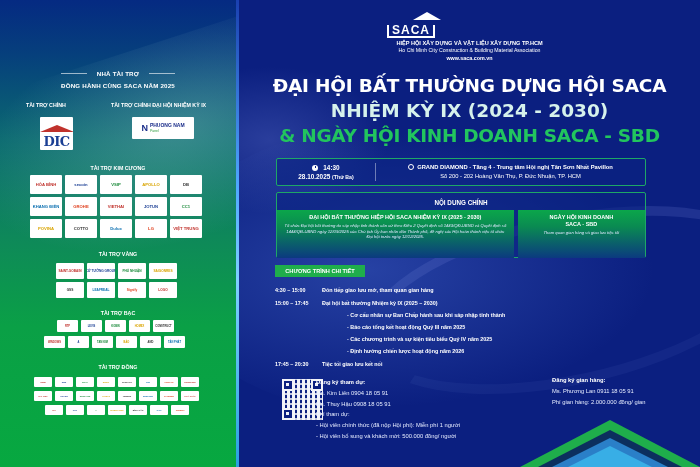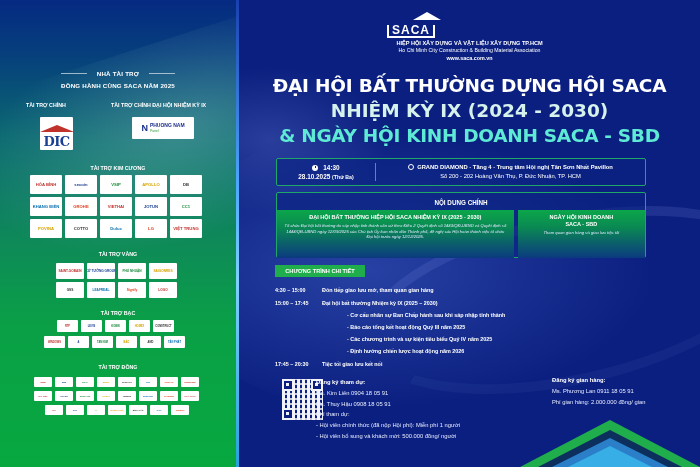--- a/index.html
+++ b/index.html
@@ -58,21 +58,21 @@
   .saca-logo { position: absolute; left: 148px; top: 12px; width: 80px; text-align: left; }
   .saca-roof { width: 0; height: 0; margin: 0 auto; border-left: 14px solid transparent; border-right: 14px solid transparent; border-bottom: 8px solid #fff; }
   .saca-word { font-size: 12px; font-weight: bold; color: #fff; background: transparent; letter-spacing: 1px; line-height: 11px; border: 2px solid #fff; border-top: none; display: inline-block; padding: 0 3px; }
   .org-name { position: absolute; left: 0; top: 40px; width: 461px; text-align: center; font-size: 5.6px; font-weight: bold; padding-left: 0; }
   .org-en { position: absolute; left: 0; top: 47px; width: 461px; text-align: center; font-size: 5.2px; }
   .org-web { position: absolute; left: 0; top: 55px; width: 461px; text-align: center; font-size: 5.4px; font-weight: bold; }
 
   .title { position: absolute; left: 0; width: 461px; text-align: center; font-family: "DejaVu Sans", sans-serif; font-weight: bold; white-space: nowrap; }
   .t1 { top: 75px; font-size: 18.5px; color: #fff; letter-spacing: -0.2px; }
   .t2 { top: 100px; font-size: 18.5px; color: #d6f2ec; }
-  .t3 { top: 125px; font-size: 18.5px; color: #5eead4; letter-spacing: -0.3px; }
+  .t3 { top: 125px; font-size: 18.5px; color: #22c55e; letter-spacing: -0.3px; }
 
   .info-box {
     position: absolute; left: 37px; top: 158px; width: 370px; height: 28px;
     border: 1px solid #1ea766; border-radius: 2px; background: rgba(10,35,130,0.6);
     display: flex; align-items: center;
   }
   .time-col { width: 98px; text-align: center; font-size: 6.4px; font-weight: bold; line-height: 9px; }
   .time-col .small { font-size: 5.2px; }
   .clock { display: inline-block; width: 6px; height: 6px; border-radius: 50%; background: #fff; vertical-align: -1px; margin-right: 5px; position: relative; }
   .clock::after { content: ""; position: absolute; left: 2.5px; top: 1px; width: 1px; height: 2.5px; background: #0b1f80; }

